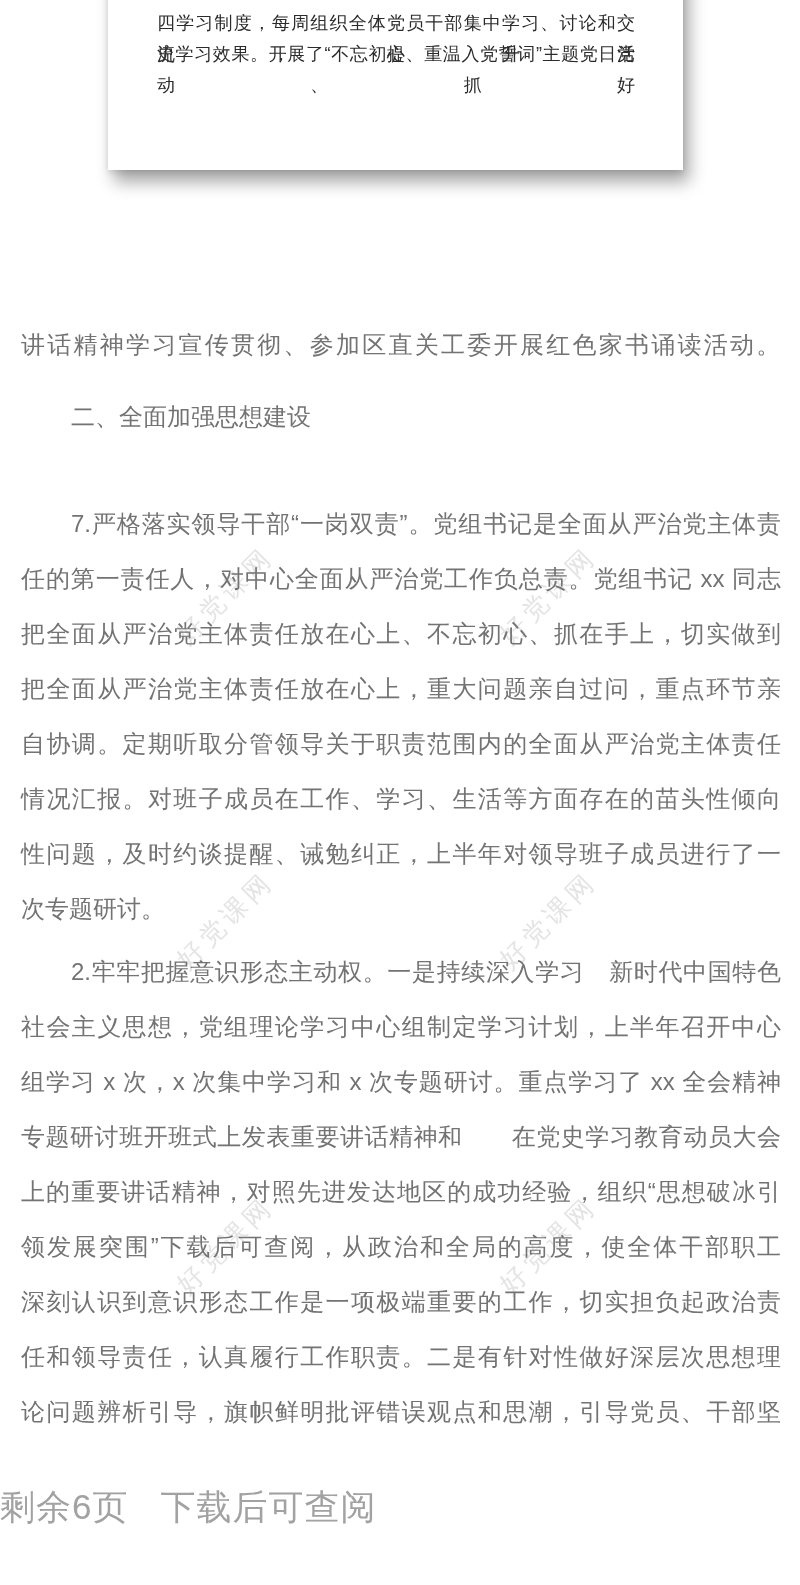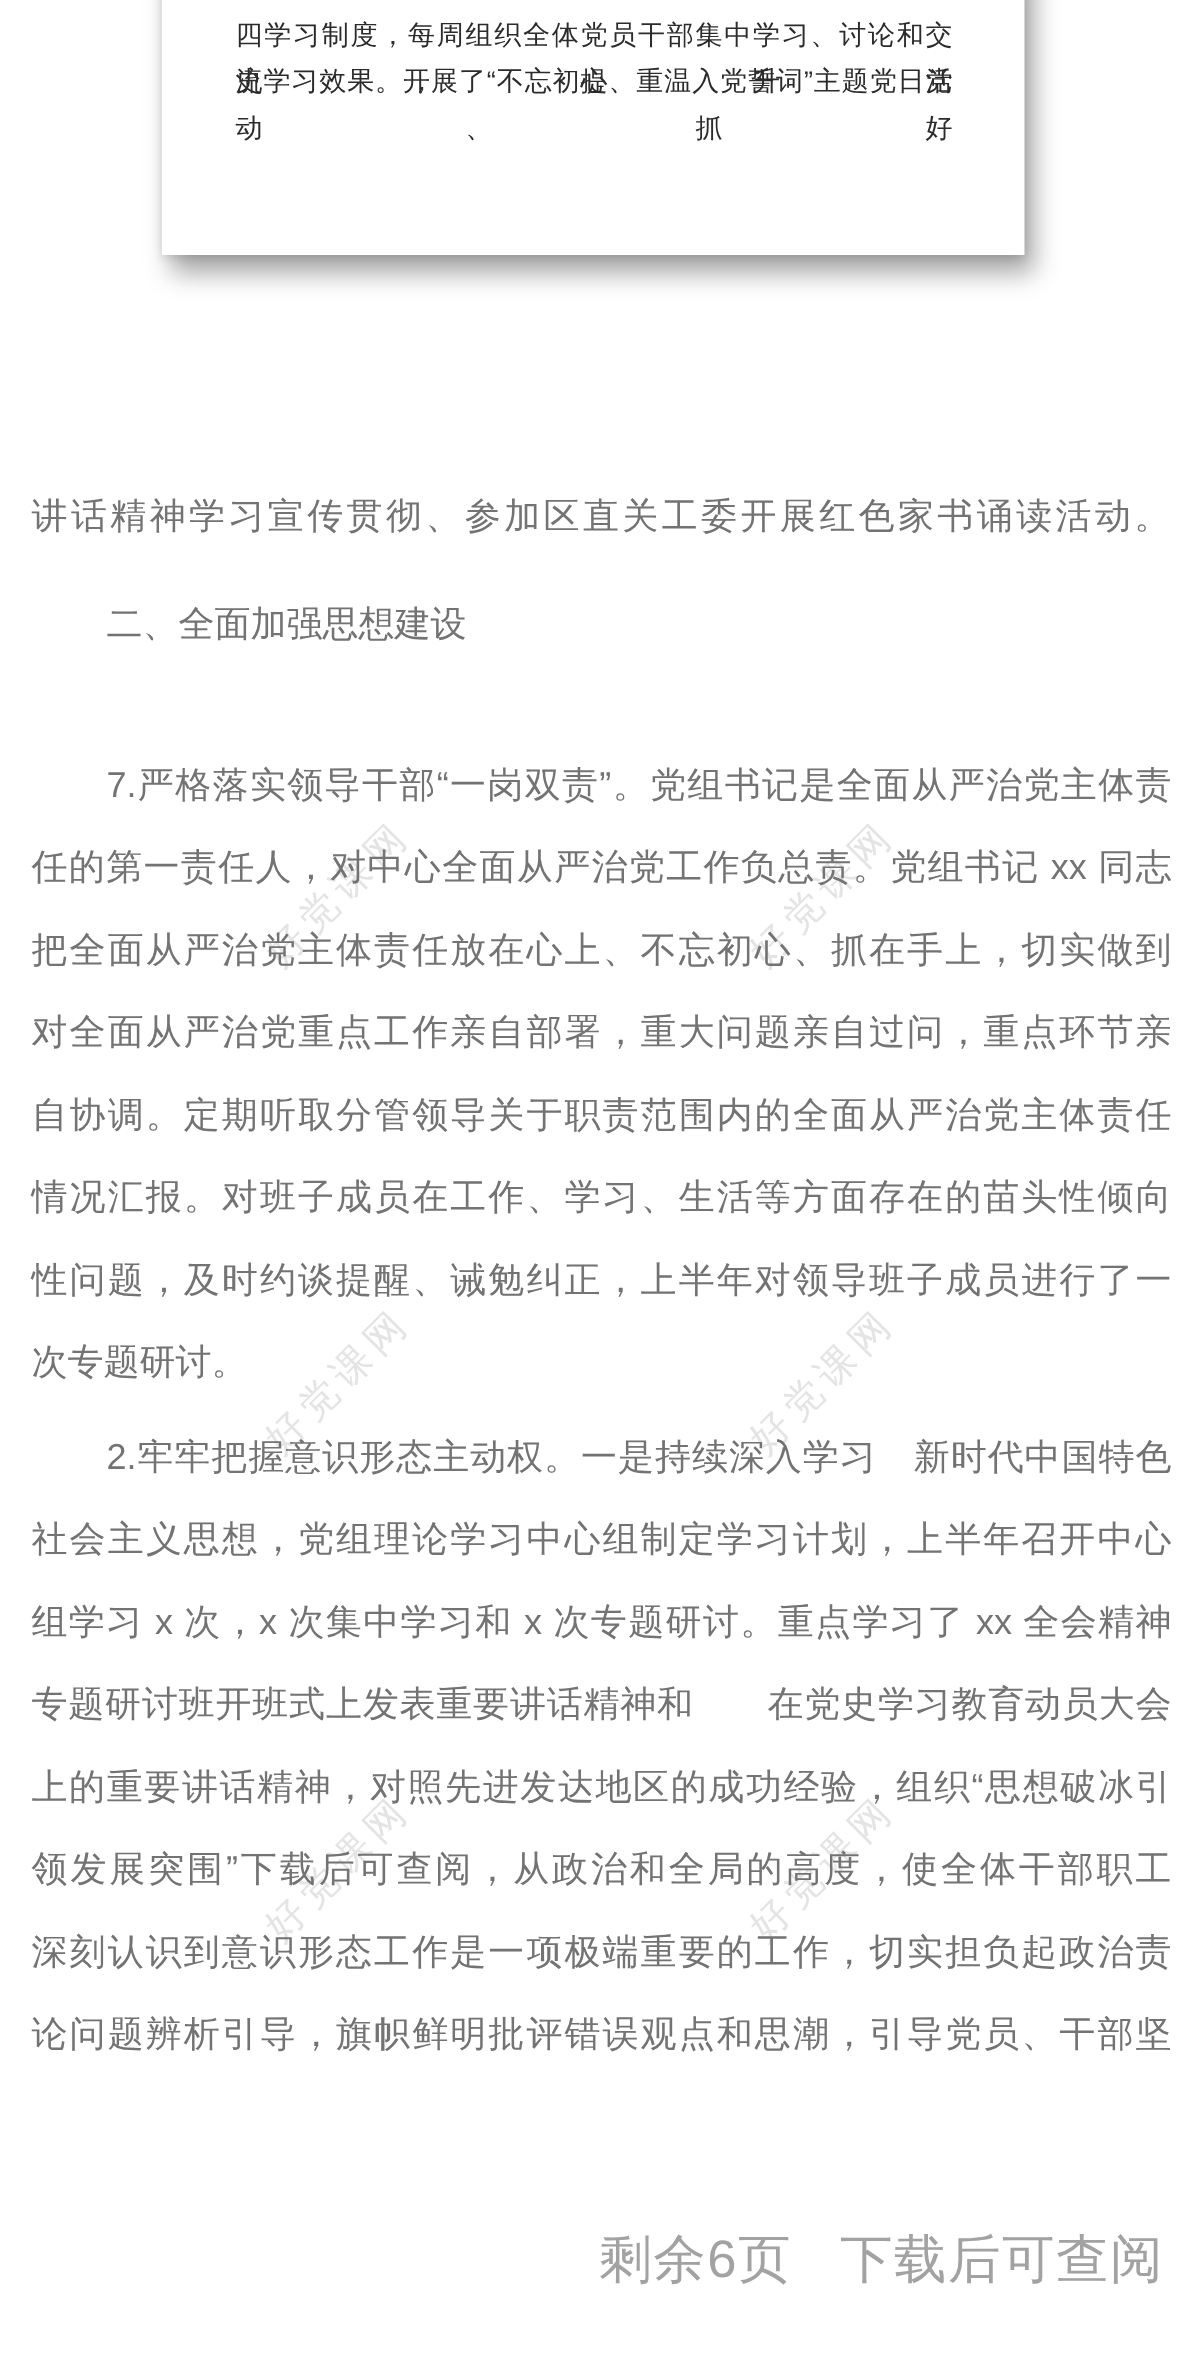--- a/index.html
+++ b/index.html
@@ -37,21 +37,21 @@
     position:relative; z-index:1;
   }
   .jl  { text-align:justify; text-align-last:justify; }
   .end { text-align-last:left; }
   .indent { padding-left:50px; }
   .abs { position:absolute; left:21px; width:760px; }
   .intro { letter-spacing:0.8px; }
   .para { position:absolute; left:21px; width:760px; z-index:1; }
   
   .footer {
-    position:absolute; left:0; top:1487px; width:776px; text-align:right;
+    position:absolute; left:0; top:1487px; width:776px; text-align:left;
     font-size:35px; line-height:40px; color:#a2a2a2; letter-spacing:1px; z-index:1;
   }
   .footer .hint { margin-left:32px; }
 </style>
 </head>
 <body>
 
 <div class="page">
 
   <div class="watermarks">
@@ -69,35 +69,36 @@
   </div>
 
   <div class="line abs intro jl" style="top:317px">讲话精神学习宣传贯彻、参加区直关工委开展红色家书诵读活动。</div>
 
   <div class="line abs indent" style="top:389px">二、全面加强思想建设</div>
 
   <div class="para" style="top:496px">
     <div class="line jl indent">7.严格落实领导干部“一岗双责”。党组书记是全面从严治党主体责</div>
     <div class="line jl">任的第一责任人，对中心全面从严治党工作负总责。党组书记 xx 同志</div>
     <div class="line jl">把全面从严治党主体责任放在心上、不忘初心、抓在手上，切实做到</div>
-    <div class="line jl">对全面从严治党重点工作亲自部署，重大问题亲自过问，重点环节亲</div>
+    <div class="line jl">把全面从严治党主体责任放在心上，重大问题亲自过问，重点环节亲</div>
     <div class="line jl">自协调。定期听取分管领导关于职责范围内的全面从严治党主体责任</div>
     <div class="line jl">情况汇报。对班子成员在工作、学习、生活等方面存在的苗头性倾向</div>
     <div class="line jl">性问题，及时约谈提醒、诫勉纠正，上半年对领导班子成员进行了一</div>
     <div class="line end">次专题研讨。</div>
   </div>
 
   <div class="para" style="top:944px">
     <div class="line jl indent">2.牢牢把握意识形态主动权。一是持续深入学习　新时代中国特色</div>
     <div class="line jl">社会主义思想，党组理论学习中心组制定学习计划，上半年召开中心</div>
     <div class="line jl">组学习 x 次，x 次集中学习和 x 次专题研讨。重点学习了 xx 全会精神</div>
     <div class="line jl">专题研讨班开班式上发表重要讲话精神和　　在党史学习教育动员大会</div>
     <div class="line jl">上的重要讲话精神，对照先进发达地区的成功经验，组织“思想破冰引</div>
     <div class="line jl">领发展突围”下载后可查阅，从政治和全局的高度，使全体干部职工</div>
     <div class="line jl">深刻认识到意识形态工作是一项极端重要的工作，切实担负起政治责</div>
+    <div class="line jl">任和领导责任，认真履行工作职责。二是有针对性做好深层次思想理</div>
     <div class="line jl">论问题辨析引导，旗帜鲜明批评错误观点和思潮，引导党员、干部坚</div>
   </div>
 
   <div class="footer">
     <span>剩余6页</span><span class="hint">下载后可查阅</span>
   </div>
 
 </div>
 
 </body></html>

